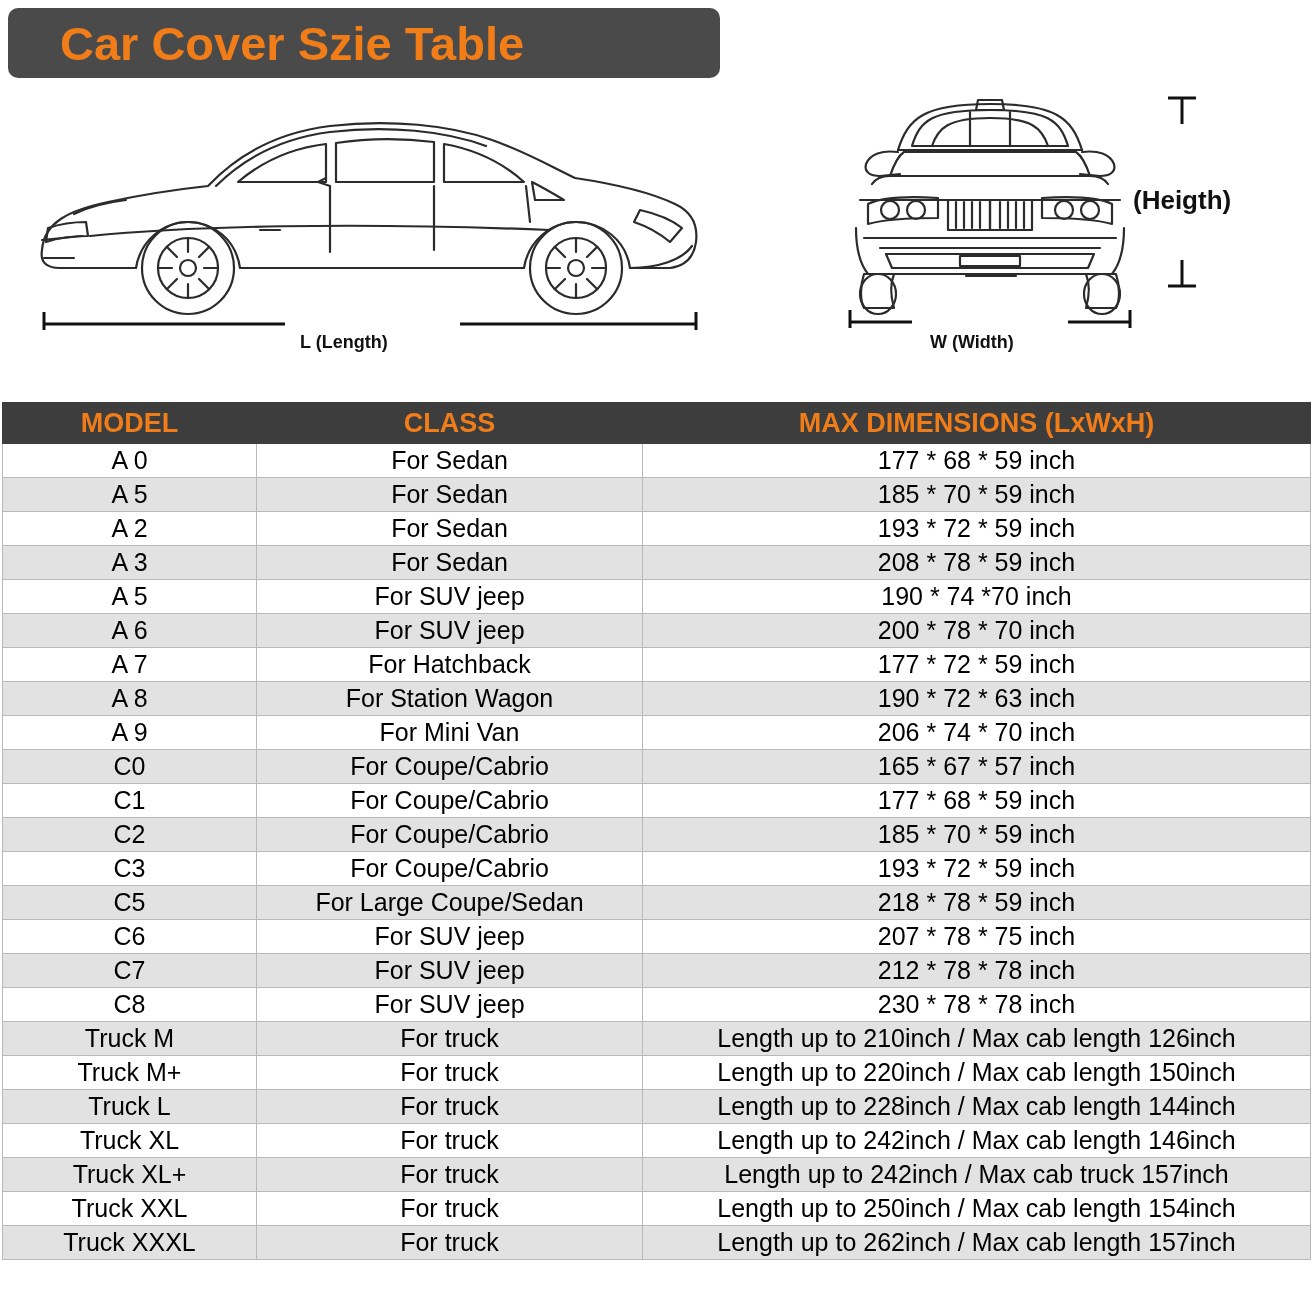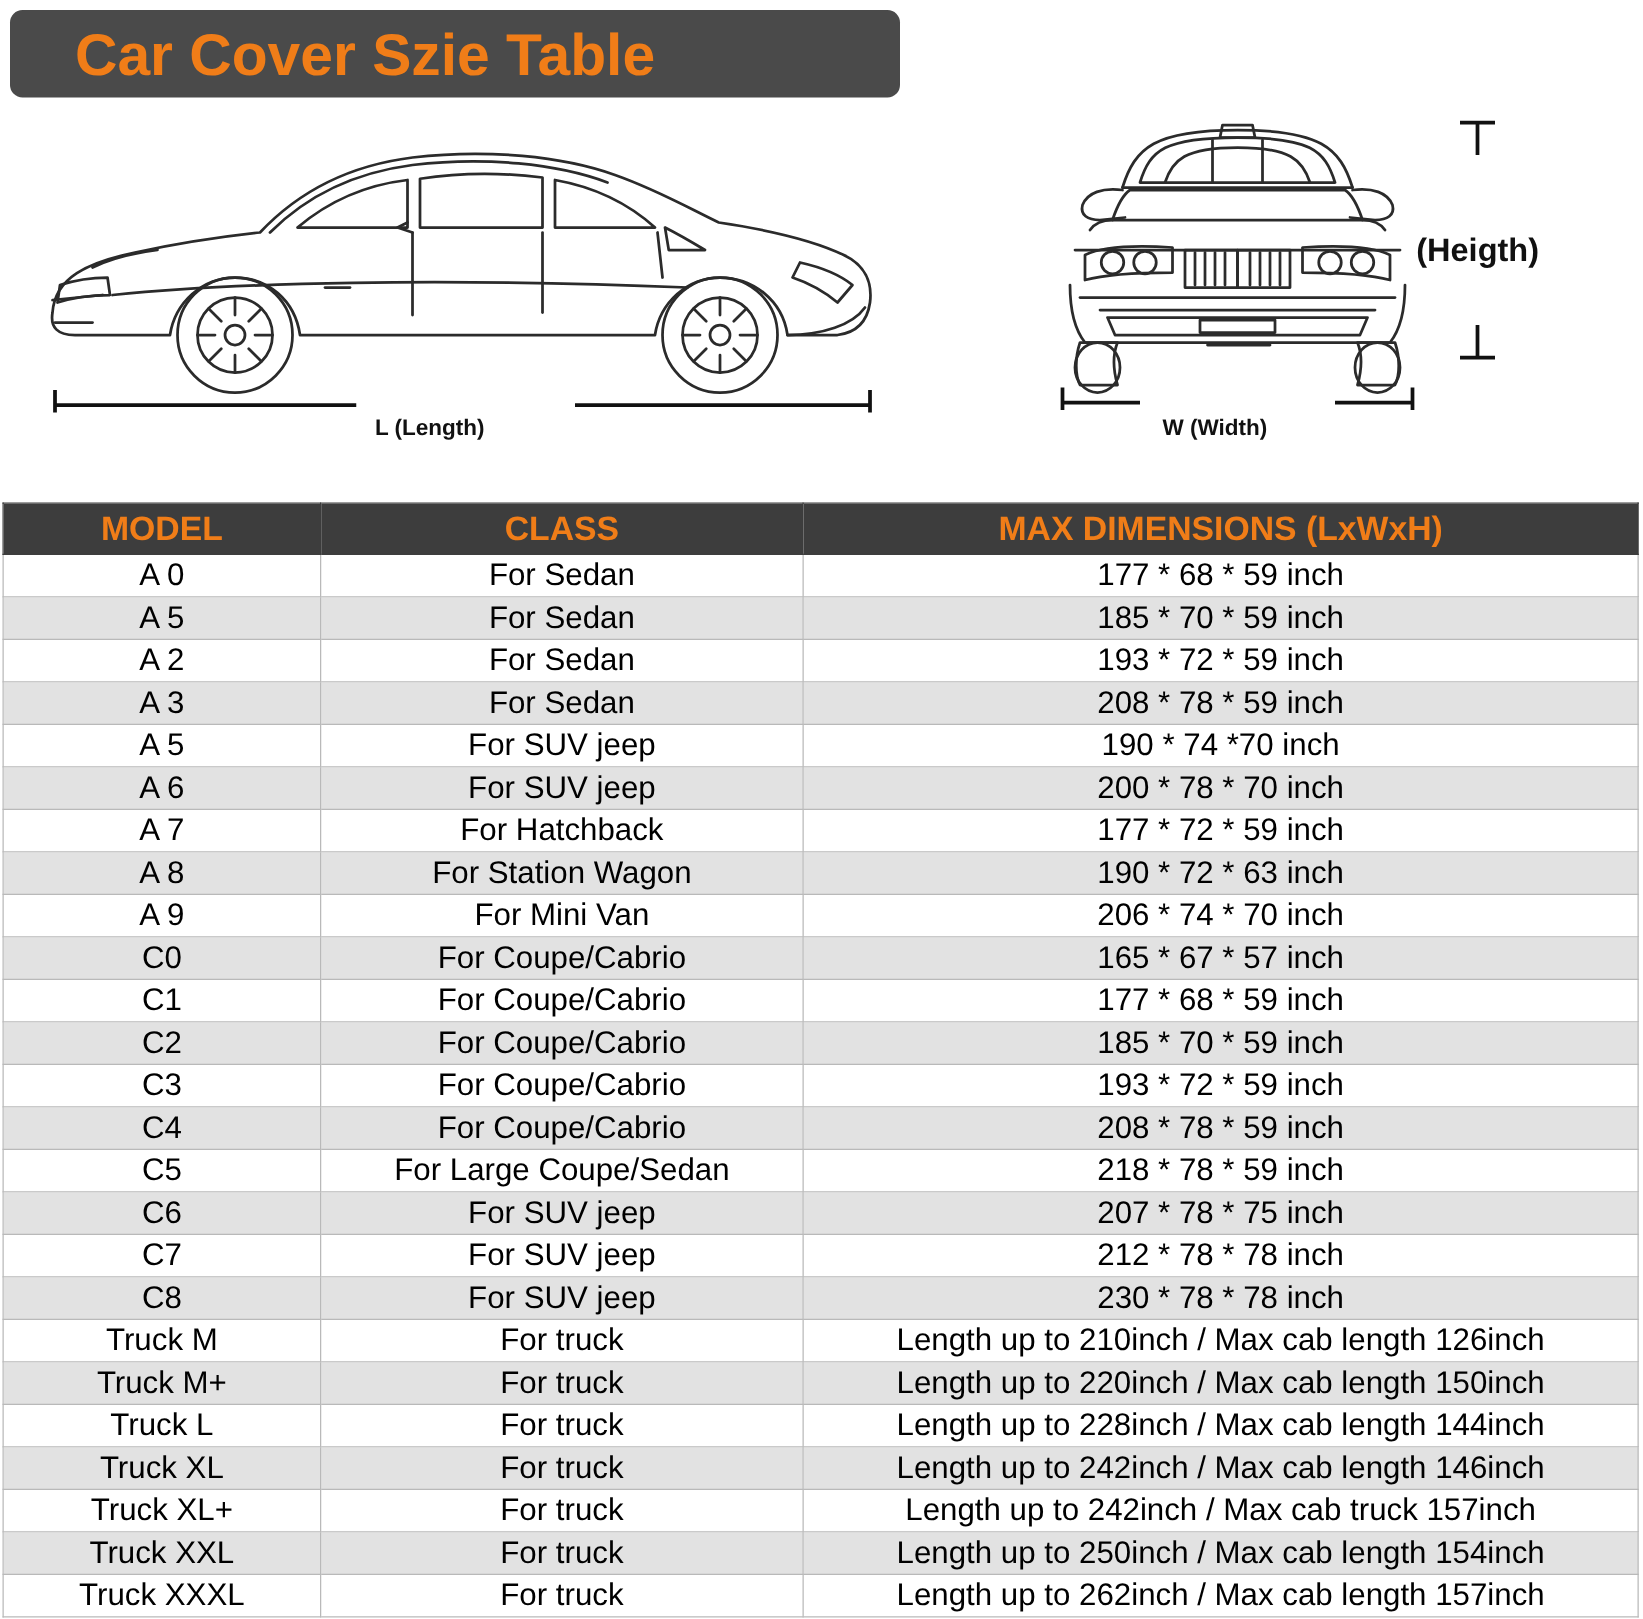--- a/index.html
+++ b/index.html
@@ -334,25 +334,20 @@
             <td>C2</td>
             <td>For Coupe/Cabrio</td>
             <td>185 * 70 * 59 inch</td>
           </tr>
           <tr>
             <td>C3</td>
             <td>For Coupe/Cabrio</td>
             <td>193 * 72 * 59 inch</td>
           </tr>
           <tr>
-            <td>C4</td>
-            <td>For Coupe/Cabrio</td>
-            <td>208 * 78 * 59 inch</td>
-          </tr>
-          <tr>
             <td>C5</td>
             <td>For Large Coupe/Sedan</td>
             <td>218 * 78 * 59 inch</td>
           </tr>
           <tr>
             <td>C6</td>
             <td>For SUV jeep</td>
             <td>207 * 78 * 75 inch</td>
           </tr>
           <tr>

